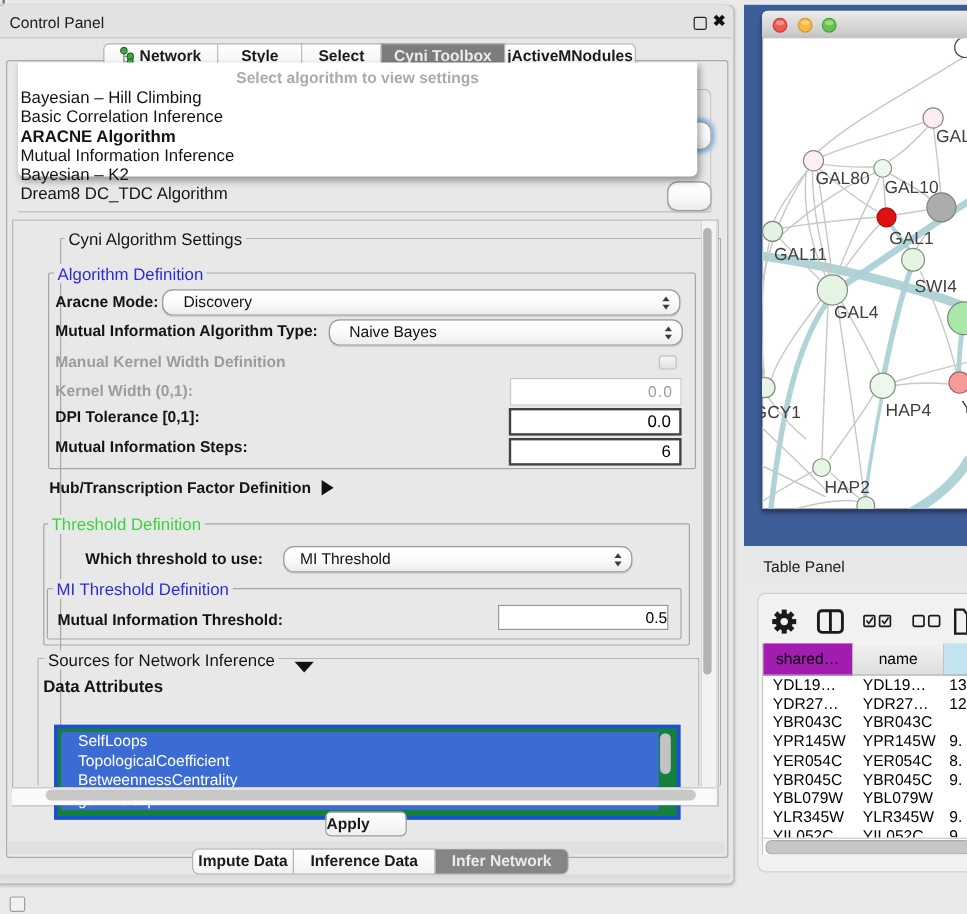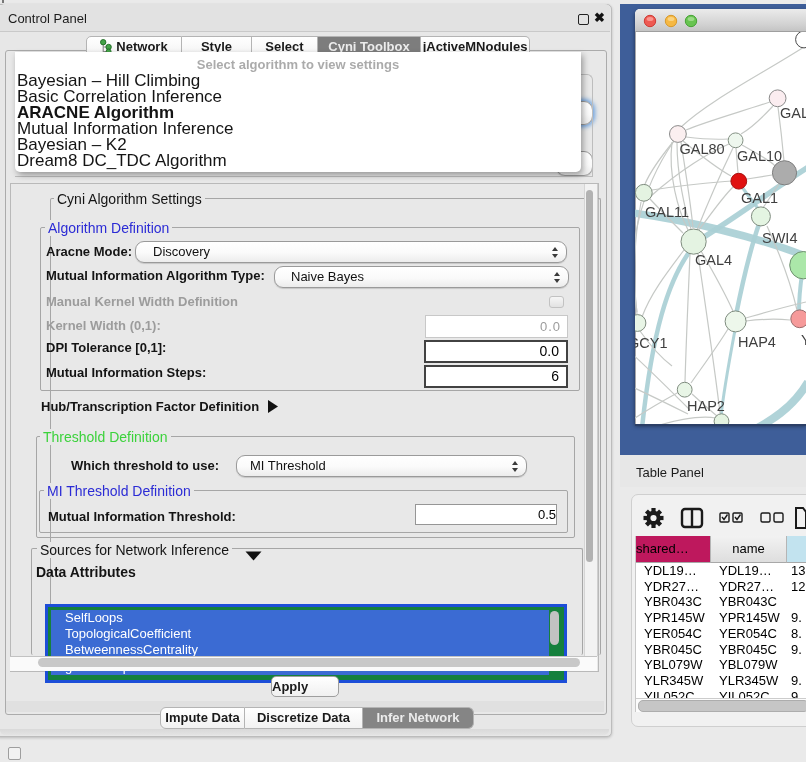--- a/index.html
+++ b/index.html
@@ -112,32 +112,32 @@
 
   <div class="ab" style="left:584px;top:184px;width:12px;height:472px;background:#f2f2f2;border-left:1px solid #d5d5d5;border-right:1px solid #cfcfcf"></div>
   <div class="ab" style="left:586px;top:190px;width:7px;height:372px;background:#b2b2b2;border-radius:4px"></div>
 </div>
 
 <div class="ab" style="left:271px;top:676px;width:66px;height:19px;border:1px solid #9e9e9e;border-radius:5px;background:linear-gradient(#ffffff,#f0f0f0);line-height:19px;font-size:13px;font-weight:600;color:#1a1a1a">Apply</div>
 <div class="ab" style="left:6px;top:701px;width:598px;height:11px;background:#e0e0e0"></div>
 
 <div class="ab" style="left:160px;top:707px;height:21px">
   <div class="tab" style="width:83px;border-left:1px solid #b4b4b4;border-radius:6px 0 0 6px">Impute Data</div>
-  <div class="tab" style="width:117px">Discretize Data</div>
+  <div class="tab" style="width:117px">Inference Data</div>
   <div class="tab seltab" style="width:110px;border-radius:0 6px 6px 0;background:#858585">Infer Network</div>
 </div>
 
 <div class="ab" style="left:0;top:729px;width:609px;height:6px;background:linear-gradient(#d9d9d9,#e3e3e3);border-radius:0 0 5px 5px"></div>
 
 <div class="ab" style="left:8px;top:747px;width:11px;height:11px;border:1px solid #9e9e9e;border-radius:2px;background:#f2f2f2"></div>
 <div class="ab" style="left:2px;top:0;width:2px;height:3px;background:#777"></div>
 
-<div class="ab" style="left:15px;top:52px;width:566px;height:120px;background:#fff;border-radius:0 0 5px 5px;box-shadow:2px 3px 6px rgba(0,0,0,.35)">
+<div class="ab" style="left:15px;top:52px;width:566px;height:95px;background:#fff;border-radius:0 0 5px 5px;box-shadow:2px 3px 6px rgba(0,0,0,.35)">
   <div style="position:absolute;left:0;top:5px;width:100%;text-align:center;font-size:13px;font-weight:700;color:#ababab">Select algorithm to view settings</div>
-  <div style="position:absolute;left:2px;top:21px;font-size:17px;color:#141414;line-height:16.1px">Bayesian – Hill Climbing<br>Basic Correlation Inference<br><b>ARACNE Algorithm</b><br>Mutual Information Inference<br>Bayesian – K2<br>Dream8 DC_TDC Algorithm</div>
+  <div style="position:absolute;left:2px;top:21px;font-size:14px;color:#141414;line-height:16.1px">Bayesian – Hill Climbing<br>Basic Correlation Inference<br><b>ARACNE Algorithm</b><br>Mutual Information Inference<br>Bayesian – K2<br>Dream8 DC_TDC Algorithm</div>
 </div>
 
 <div class="ab" style="left:620px;top:4px;width:186px;height:451px;background:#3e5e99"></div>
 
 <div class="ab" style="left:635px;top:9px;width:171px;height:415px;background:#fff;border-radius:5px 0 0 0;box-shadow:0 2px 4px rgba(0,0,0,.5)"></div>
 <div class="ab" style="left:635px;top:9px;width:171px;height:22px;background:linear-gradient(#ebebeb,#d2d2d2 70%,#c4c4c4);border-radius:5px 0 0 0;border-bottom:1px solid #9f9f9f"></div>
 <svg class="ab" style="left:640px;top:13px" width="60" height="16" viewBox="0 0 60 16">
   <circle cx="10" cy="8" r="5.7" fill="#ee5a52" stroke="#ce3a34" stroke-width="1"></circle>
   <circle cx="31" cy="8" r="5.7" fill="#f6b843" stroke="#d89a2b" stroke-width="1"></circle>
   <circle cx="51" cy="8" r="5.7" fill="#68c451" stroke="#47a336" stroke-width="1"></circle>
@@ -260,21 +260,21 @@
     <rect x="80" y="9" width="9" height="9" rx="1"></rect>
       <rect x="93" y="9" width="9" height="9" rx="1"></rect>
     <path d="M82 13 L84 15.5 L87.5 10.5 M95 13 L97 15.5 L100.5 10.5"></path>
     <rect x="121" y="9" width="9" height="9" rx="1.5"></rect>
       <rect x="134" y="9" width="9" height="9" rx="1.5"></rect>
   </g>
   <path d="M156 4 L163 4 L166 8 L166 24 L156 24 Z" fill="none" stroke="#1a1a1a" stroke-width="2"></path>
 </svg>
 
 <div class="ab" style="left:635px;top:536px;width:171px;height:176px;background:#fff;border-left:1px solid #c8c8c8;overflow:hidden">
-  <div style="position:absolute;left:0;top:0;width:74px;height:26px;background:#be185d;border-right:1px solid #b5b5b5;border-bottom:1px solid #a8a8a8;line-height:26px;font-size:13px">shared…</div>
+  <div style="position:absolute;left:0;top:0;width:74px;height:26px;background:#a21caf;border-right:1px solid #b5b5b5;border-bottom:1px solid #a8a8a8;text-align:center;line-height:26px;font-size:13px">shared…</div>
   <div style="position:absolute;left:75px;top:0;width:75px;height:26px;background:linear-gradient(#f2f2f2,#dedede);border-right:1px solid #b5b5b5;border-bottom:1px solid #a8a8a8;text-align:center;line-height:26px;font-size:13px">name</div>
   <div style="position:absolute;left:151px;top:0;width:25px;height:26px;background:#c2e3ef;border-bottom:1px solid #a8a8a8"></div>
   <div style="position:absolute;left:8px;top:27px;font-size:13px;line-height:15.7px;color:#000">YDL19…<br>YDR27…<br>YBR043C<br>YPR145W<br>YER054C<br>YBR045C<br>YBL079W<br>YLR345W<br>YIL052C</div>
   <div style="position:absolute;left:83px;top:27px;font-size:13px;line-height:15.7px;color:#000">YDL19…<br>YDR27…<br>YBR043C<br>YPR145W<br>YER054C<br>YBR045C<br>YBL079W<br>YLR345W<br>YIL052C</div>
   <div style="position:absolute;left:155px;top:27px;font-size:13px;line-height:15.7px;color:#000">13<br>12<br>&nbsp;<br>9.<br>8.<br>9.<br>&nbsp;<br>9.<br>9.</div>
   <div style="position:absolute;left:0;top:162px;width:171px;height:14px;background:#fcfcfc;border-top:1px solid #ccc"></div>
   <div style="position:absolute;left:2px;top:164px;width:169px;height:10px;background:#c6c6c6;border:1px solid #adadad;border-radius:5px"></div>
 </div>
 
 </body></html>

